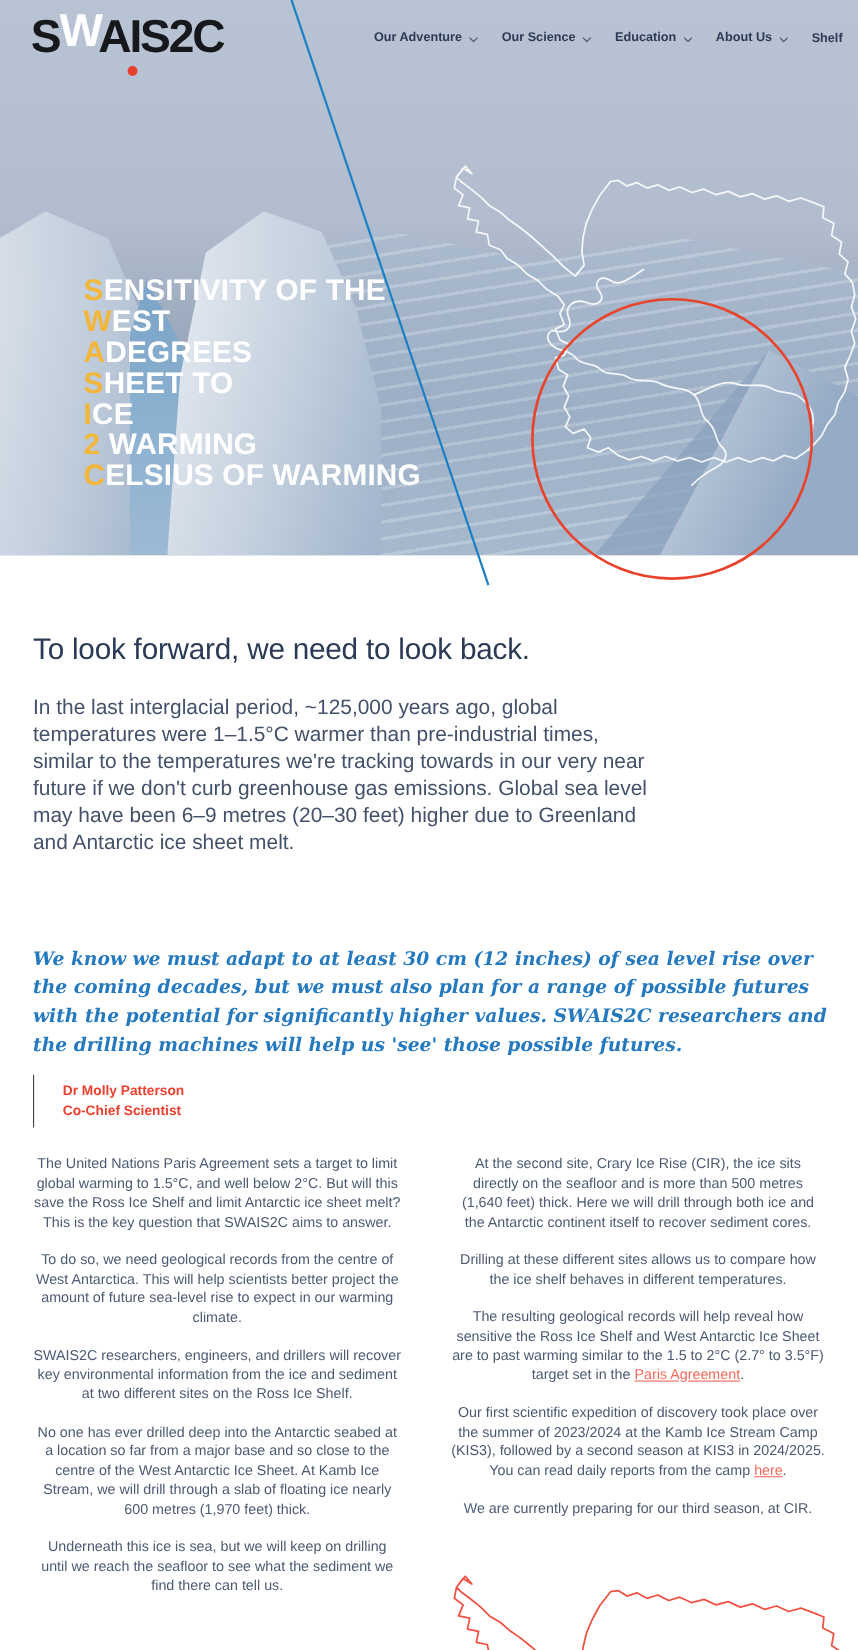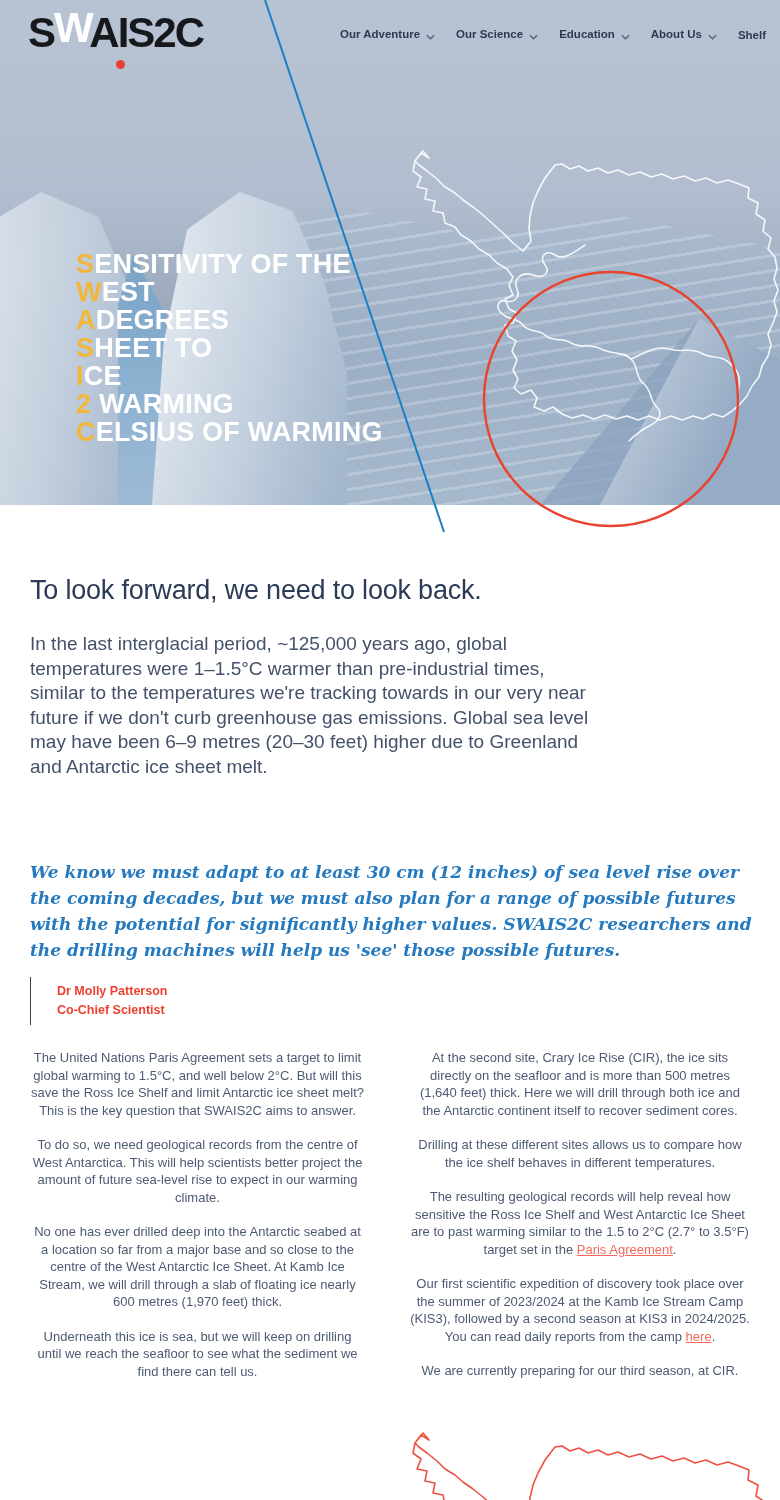--- a/index.html
+++ b/index.html
@@ -169,20 +169,21 @@
 
     <div class="attribution">
       <div class="line">Dr Molly Patterson</div>
       <div class="line">Co-Chief Scientist</div>
     </div>
 
     <div class="columns">
       <div class="col">
         <p>The United Nations Paris Agreement sets a target to limit global warming to 1.5°C, and well below 2°C. But will this save the Ross Ice Shelf and limit Antarctic ice sheet melt? This is the key question that SWAIS2C aims to answer.</p>
         <p>To do so, we need geological records from the centre of West Antarctica. This will help scientists better project the amount of future sea-level rise to expect in our warming climate.</p>
+        <p>SWAIS2C researchers, engineers, and drillers will recover key environmental information from the ice and sediment at two different sites on the Ross Ice Shelf.</p>
         <p>No one has ever drilled deep into the Antarctic seabed at a location so far from a major base and so close to the centre of the West Antarctic Ice Sheet. At Kamb Ice Stream, we will drill through a slab of floating ice nearly 600 metres (1,970 feet) thick.</p>
         <p>Underneath this ice is sea, but we will keep on drilling until we reach the seafloor to see what the sediment we find there can tell us.</p>
       </div>
       <div class="col">
         <p>At the second site, Crary Ice Rise (CIR), the ice sits directly on the seafloor and is more than 500 metres (1,640 feet) thick. Here we will drill through both ice and the Antarctic continent itself to recover sediment cores.</p>
         <p>Drilling at these different sites allows us to compare how the ice shelf behaves in different temperatures.</p>
         <p><span>The resulting geological records will help reveal how sensitive the Ross Ice Shelf and West Antarctic Ice Sheet are to past warming similar to the 1.5 to 2°C (2.7° to 3.5°F) target set in the </span><a>Paris Agreement</a><span>.</span></p>
         <p><span>Our first scientific expedition of discovery took place over the summer of 2023/2024 at the Kamb Ice Stream Camp (KIS3), followed by a second season at KIS3 in 2024/2025. You can read daily reports from the camp </span><a>here</a><span>.</span></p>
         <p>We are currently preparing for our third season, at CIR.</p>
       </div>

